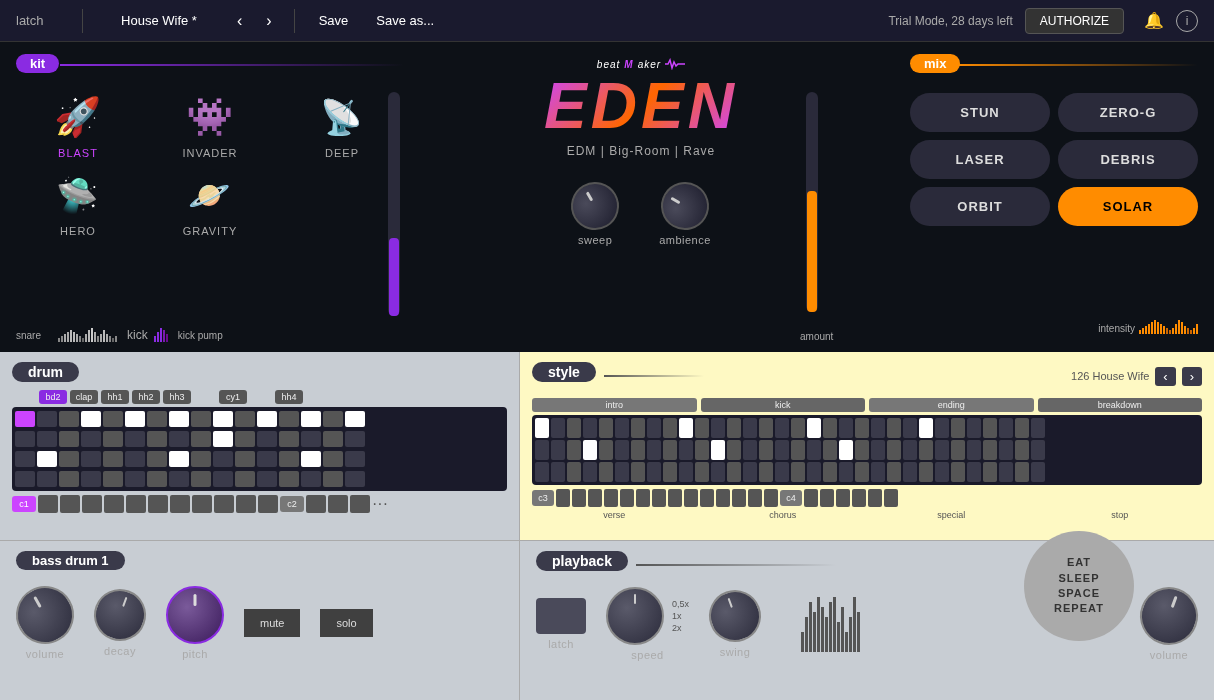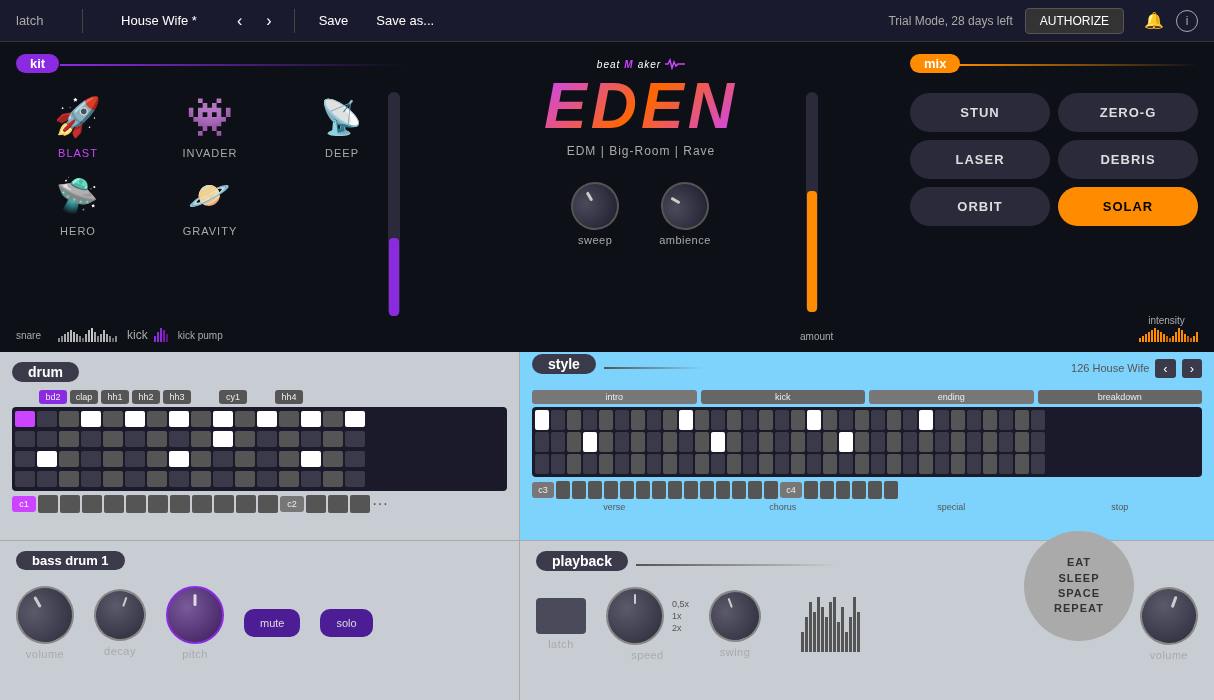--- a/index.html
+++ b/index.html
@@ -283,22 +283,22 @@
       padding: 2px 5px;
       border-radius: 3px;
       min-width: 28px;
       text-align: center;
     }
     .track-header.active { background: #8a2be2; }
 
     
     .style-panel {
       flex: 1;
-      padding: 2px 12px;
-      background: #7dd3fc;
+      padding: 10px 12px;
+      background: #fef9c3;
     }
     .style-header {
       display: flex;
       align-items: center;
       justify-content: space-between;
       margin-bottom: 8px;
     }
     .style-nav-btn {
       background: #3a3a4a;
       border: none;
@@ -387,26 +387,26 @@
       top: 6px;
       left: 50%;
       transform: translateX(-50%);
       width: 3px;
       height: 12px;
       background: #ddd;
       border-radius: 2px;
     }
 
     .toggle-btn {
-      background: #4c1d95;
+      background: #404040;
       border: none;
       color: #ddd;
       font-size: 11px;
       padding: 8px 16px;
-      border-radius: 10px;
+      border-radius: 0;
       cursor: pointer;
       min-width: 48px;
     }
 
     
     .playback-panel {
       flex: 1;
       padding: 10px 16px;
       position: relative;
     }
@@ -594,21 +594,21 @@
       <div class="fx-grid">
         <button class="fx-btn">STUN</button>
         <button class="fx-btn">ZERO-G</button>
         <button class="fx-btn">LASER</button>
         <button class="fx-btn">DEBRIS</button>
         <button class="fx-btn">ORBIT</button>
         <button class="fx-btn active">SOLAR</button>
       </div>
 
       
-      <div style="position:absolute; bottom:10px; right:16px; display:flex; flex-direction:column; align-items:center;">
+      <div style="position:absolute; bottom:18px; right:16px; display:flex; flex-direction:row; align-items:flex-end;">
         <span style="font-size:10px; color:#aaa; margin-right:4px;">intensity</span>
         <div style="display:flex; gap:1px; align-items:flex-end; height:14px; margin-top:2px;">
           <div style="width:2px; height:4px; background:#ff8c00;"></div>
           <div style="width:2px; height:6px; background:#ff8c00;"></div>
           <div style="width:2px; height:8px; background:#ff8c00;"></div>
           <div style="width:2px; height:10px; background:#ff8c00;"></div>
           <div style="width:2px; height:12px; background:#ff8c00;"></div>
           <div style="width:2px; height:14px; background:#ff8c00;"></div>
           <div style="width:2px; height:12px; background:#ff8c00;"></div>
           <div style="width:2px; height:10px; background:#ff8c00;"></div>

